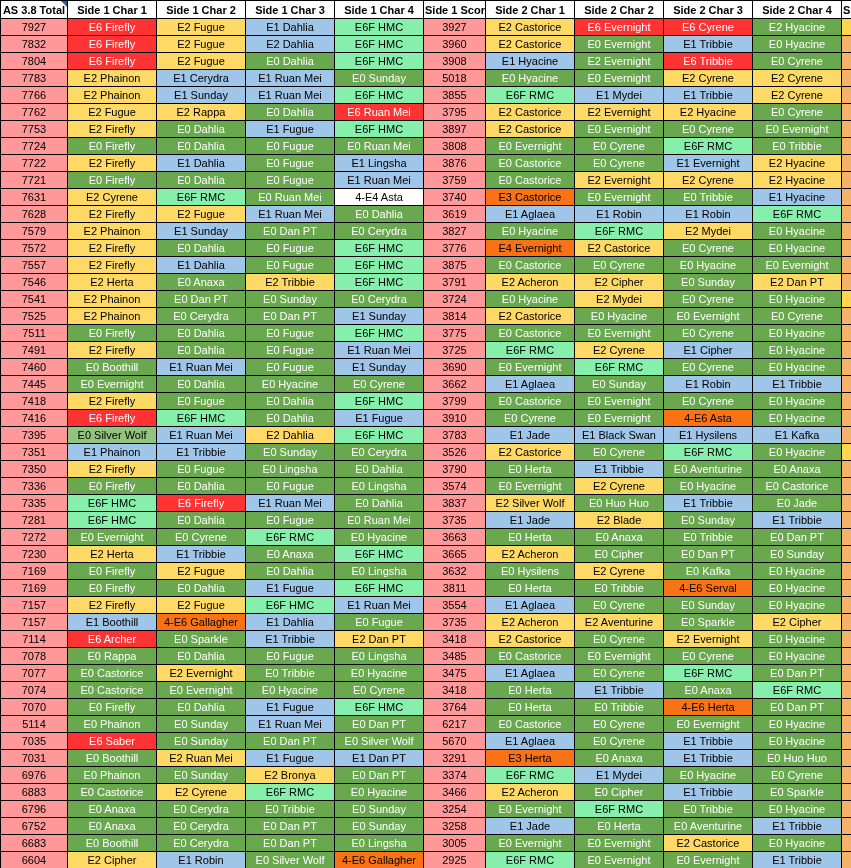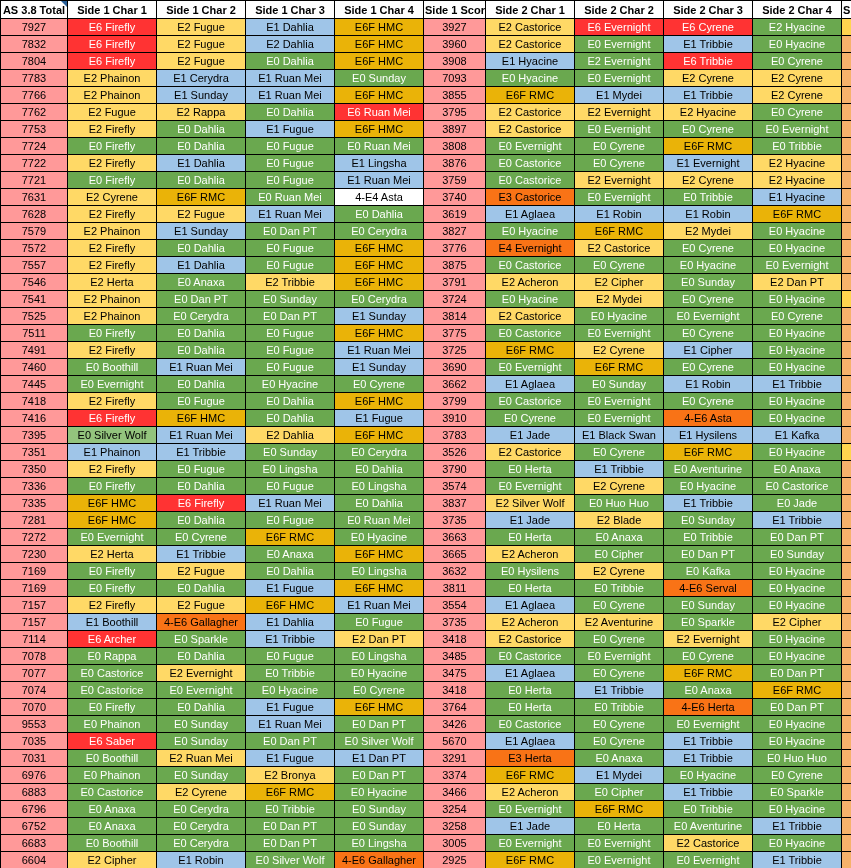--- a/index.html
+++ b/index.html
@@ -26,21 +26,21 @@
   col.c-total{width:67px;}
   col.c-char{width:89px;}
   col.c-score{width:62px;}
   td.score{font-weight:normal;}
   td.total{font-weight:normal;}
   
   .pink{background:#ff9999;}
   .red{background:#ff3333;color:#ffffff;}
   .yellow{background:#ffd966;}
   .blue{background:#9fc5e8;}
-  .gray{background:#eab308;}
+  .gray{background:#86efac;}
   .green{background:#6aa84f;color:#ffffff;}
   .green2{background:#93c47d;}
   .orange{background:#f6b26b;}
   .purple{background:#f97316;}
   .white{background:#ffffff;}
   .dyellow{background:#ffd54f;}
   .corner{position:relative;}
   .corner:after{
     content:"";
     position:absolute;
@@ -121,21 +121,21 @@
           <td class="red">E6 Tribbie</td>
           <td class="green">E0 Cyrene</td>
           <td class="orange score">3896</td>
         </tr>
         <tr>
           <td class="pink total">7783</td>
           <td class="yellow">E2 Phainon</td>
           <td class="blue">E1 Cerydra</td>
           <td class="blue">E1 Ruan Mei</td>
           <td class="green">E0 Sunday</td>
-          <td class="pink score">7093</td>
+          <td class="pink score">5018</td>
           <td class="green">E0 Hyacine</td>
           <td class="green">E0 Evernight</td>
           <td class="yellow">E2 Cyrene</td>
           <td class="yellow">E2 Cyrene</td>
           <td class="orange score">3911</td>
         </tr>
         <tr>
           <td class="pink total">7766</td>
           <td class="yellow">E2 Phainon</td>
           <td class="blue">E1 Sunday</td>
@@ -610,26 +610,26 @@
           <td class="blue">E1 Fugue</td>
           <td class="gray">E6F HMC</td>
           <td class="pink score">3764</td>
           <td class="green">E0 Herta</td>
           <td class="green">E0 Tribbie</td>
           <td class="purple">4-E6 Herta</td>
           <td class="green">E0 Dan PT</td>
           <td class="orange score">3306</td>
         </tr>
         <tr>
-          <td class="pink total">9553</td>
+          <td class="pink total">5114</td>
           <td class="green">E0 Phainon</td>
           <td class="green">E0 Sunday</td>
           <td class="blue">E1 Ruan Mei</td>
           <td class="green">E0 Dan PT</td>
-          <td class="pink score">3426</td>
+          <td class="pink score">6217</td>
           <td class="green">E0 Castorice</td>
           <td class="green">E0 Cyrene</td>
           <td class="green">E0 Evernight</td>
           <td class="green">E0 Hyacine</td>
           <td class="orange score">3627</td>
         </tr>
         <tr>
           <td class="pink total">7035</td>
           <td class="red">E6 Saber</td>
           <td class="green">E0 Sunday</td>

